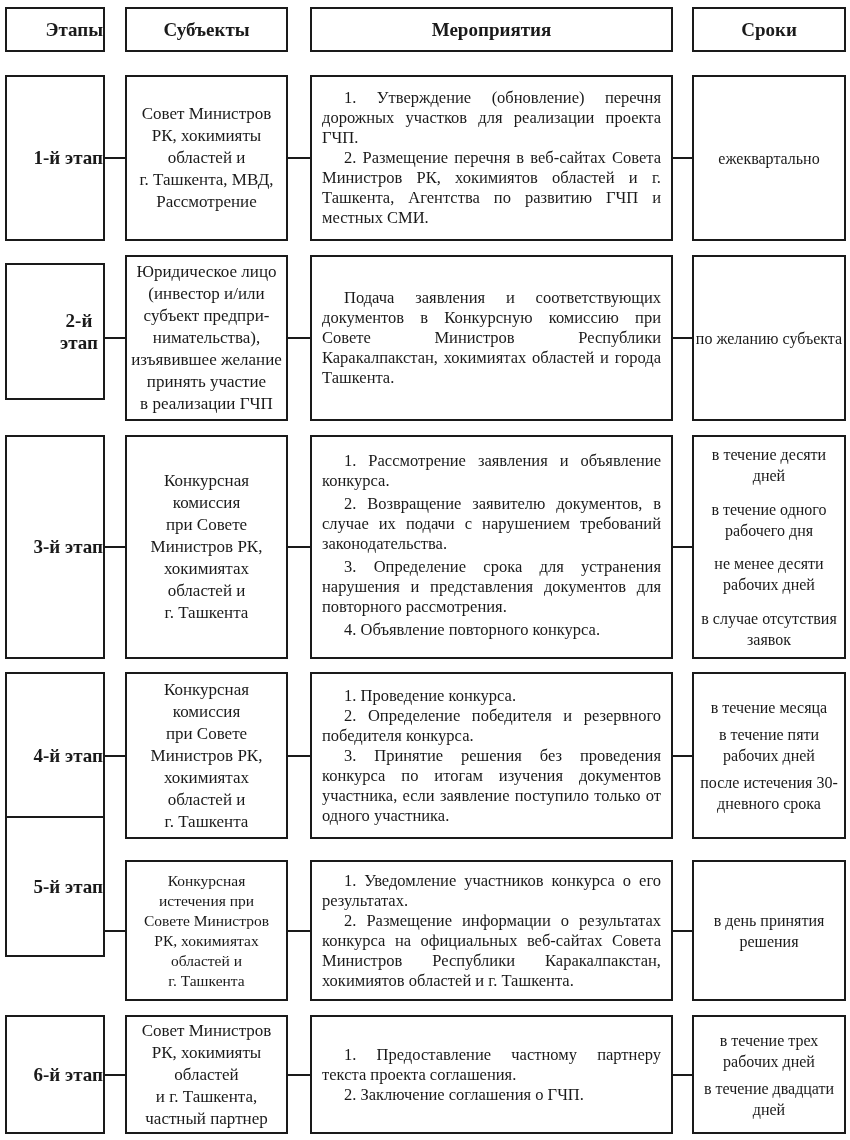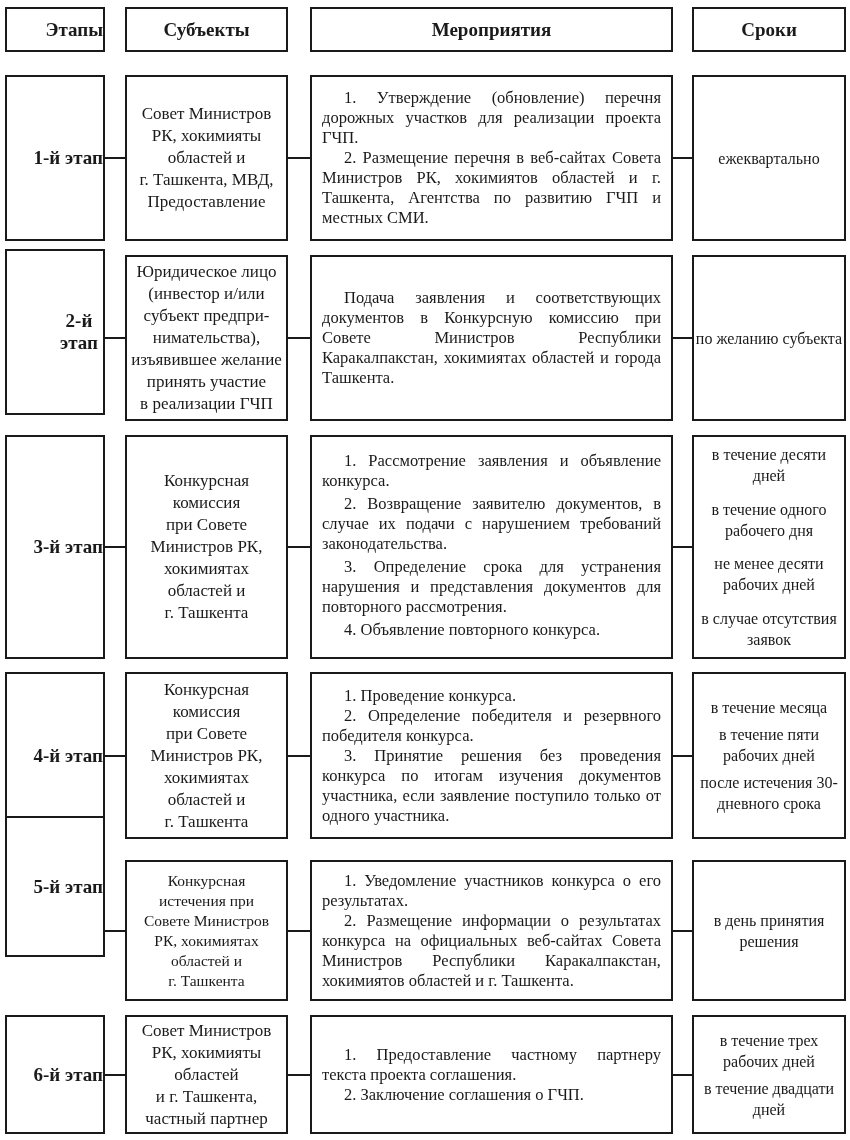--- a/index.html
+++ b/index.html
@@ -42,33 +42,33 @@
 
 <div id="rows">
     <div class="box stage c1" style="top: 75px; height: 166px;">
       <span>1-й этап</span>
     </div>
     <div class="box subj c2 " style="top: 75px; height: 166px;">
       <div>Совет Министров</div>
       <div>РК, хокимияты</div>
       <div>областей и</div>
       <div>г. Ташкента, МВД,</div>
-      <div>Предоставление</div>
+      <div>Рассмотрение</div>
     </div>
     <div class="box act c3 " style="top: 75px; height: 166px;">
       <p>1. Утверждение (обновление) перечня дорожных участков для реализации проекта ГЧП.</p>
       <p>2. Размещение перечня в веб-сайтах Совета Министров РК, хокимиятов областей и г. Ташкента, Агентства по развитию ГЧП и местных СМИ.</p>
     </div>
     <div class="box term c4 " style="top: 75px; height: 166px;">
       <div class="t">ежеквартально</div>
     </div>
     <div class="conn" style="left: 105px; width: 20px; top: 157px;"></div>
     <div class="conn" style="left: 288px; width: 22px; top: 157px;"></div>
     <div class="conn" style="left: 673px; width: 19px; top: 157px;"></div>
-    <div class="box stage c1" style="top: 249px; height: 166px; padding-left: 48px;">
+    <div class="box stage c1" style="top: 263px; height: 137px; padding-left: 48px;">
       <span>2-й этап</span>
     </div>
     <div class="box subj c2 " style="top: 255px; height: 166px;">
       <div>Юридическое лицо</div>
       <div>(инвестор и/или</div>
       <div>субъект предпри-</div>
       <div>нимательства),</div>
       <div>изъявившее желание</div>
       <div>принять участие</div>
       <div>в реализации ГЧП</div>

